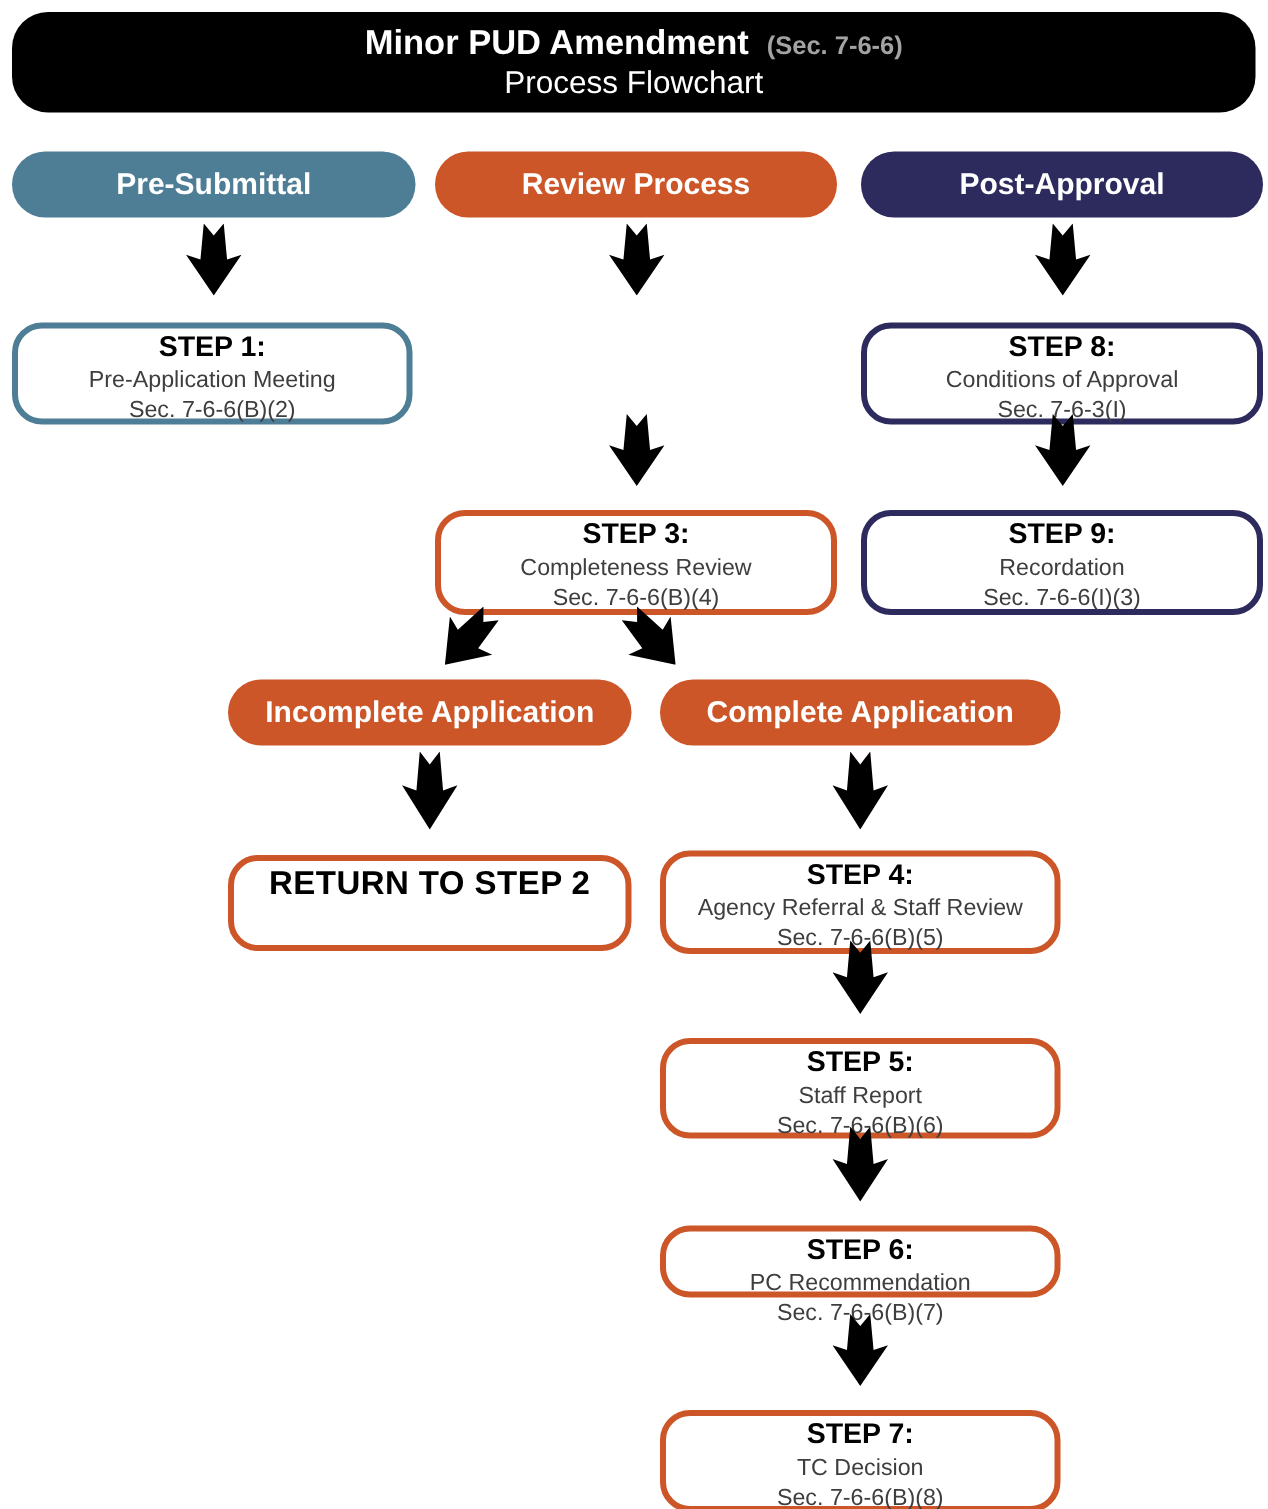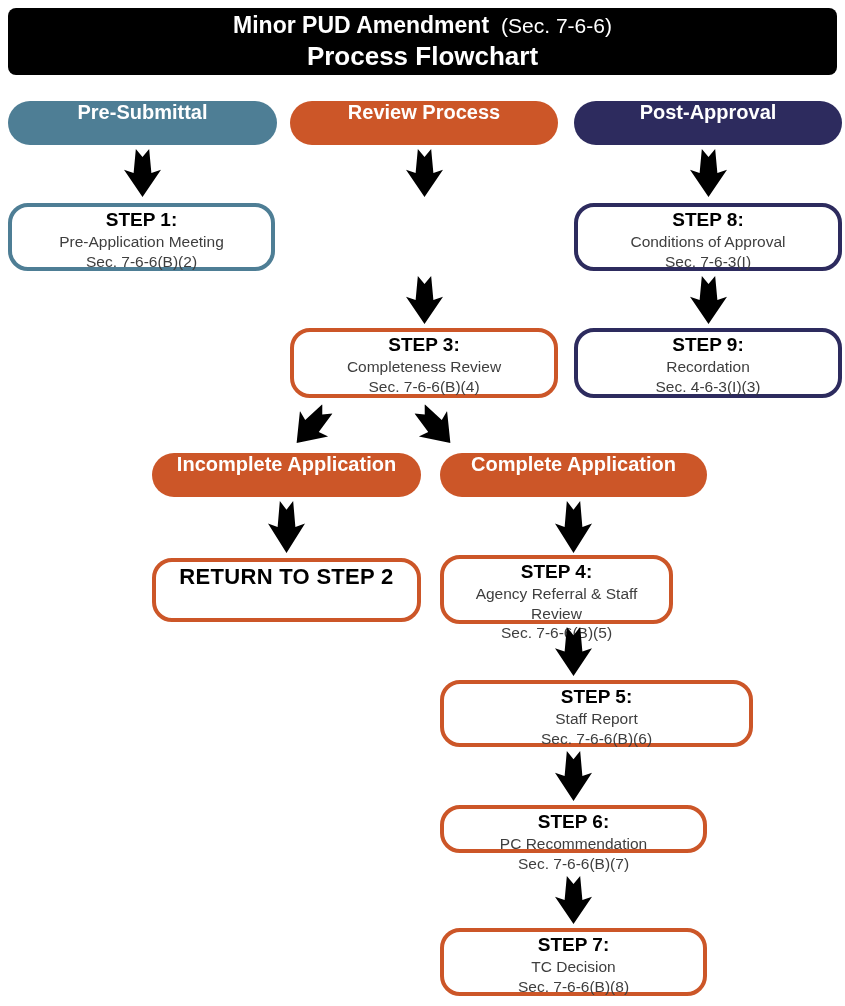--- a/index.html
+++ b/index.html
@@ -19,39 +19,40 @@
     font-family: "Liberation Sans", sans-serif;
     overflow: hidden;
   }
 
   
   .header {
     position: absolute;
     left: 8px; top: 8px;
     width: 829px; height: 67px;
     background: #000000;
-    border-radius: 8px;
+    border-radius: 24px;
     color: #ffffff;
     display: flex;
     flex-direction: column;
     align-items: center;
     justify-content: center;
     line-height: 1.25;
   }
   .header-line1 { display: flex; align-items: baseline; }
   .header-title { font-size: 23px; font-weight: bold; }
-  .header-suffix { font-size: 21px; font-weight: normal; margin-left: 12px; color: #ffffff; }
-  .header-subtitle { font-size: 26px; font-weight: bold; }
+  .header-suffix { font-size: 17px; font-weight: bold; margin-left: 12px; color: #a3a3a3; }
+  .header-subtitle { font-size: 21px; font-weight: normal; }
 
   
   .lane-pill, .branch-pill {
     position: absolute;
     height: 44px;
     border-radius: 22px;
     display: flex;
+    align-items: center;
     justify-content: center;
     color: #ffffff;
     font-weight: bold;
     font-size: 20px;
   }
   .lane-pre     { left: 8px;   top: 101px; width: 269px; background: var(--teal); }
   .lane-review  { left: 290px; top: 101px; width: 268px; background: var(--orange); }
   .lane-post    { left: 574px; top: 101px; width: 268px; background: var(--navy); }
 
   .branch-incomplete { left: 152px; top: 453px; width: 269px; background: var(--orange); }
@@ -62,36 +63,37 @@
     position: absolute;
     background: #ffffff;
     border: 4px solid;
     border-radius: 20px;
     display: flex;
     flex-direction: column;
     align-items: center;
     justify-content: flex-start;
     text-align: center;
     padding: 2px 6px;
+    margin-top: 12px;
   }
   .b-teal   { border-color: var(--teal); }
   .b-orange { border-color: var(--orange); }
   .b-navy   { border-color: var(--navy); }
 
   .step-title { font-size: 19px; font-weight: bold; color: #000000; line-height: 1.2; }
   .step-line  { font-size: 15.5px; color: var(--body-text); line-height: 1.28; }
 
   .pos-step1  { left: 8px;   top: 203px; width: 267px; height: 68px; }
   .pos-step2  { left: 290px; top: 203px; width: 268px; height: 68px; }
   .pos-step8  { left: 574px; top: 203px; width: 268px; height: 68px; }
   .pos-step3  { left: 290px; top: 328px; width: 268px; height: 70px; }
   .pos-step9  { left: 574px; top: 328px; width: 268px; height: 70px; }
   .pos-return { left: 152px; top: 558px; width: 269px; height: 64px; }
-  .pos-step4  { left: 440px; top: 555px; width: 233px; height: 69px; }
-  .pos-step5  { left: 440px; top: 680px; width: 313px; height: 67px; }
+  .pos-step4  { left: 440px; top: 555px; width: 267px; height: 69px; }
+  .pos-step5  { left: 440px; top: 680px; width: 267px; height: 67px; }
   .pos-step6  { left: 440px; top: 805px; width: 267px; height: 48px; }
   .pos-step7  { left: 440px; top: 928px; width: 267px; height: 68px; }
 
   .return-label { font-size: 22px; font-weight: bold; color: #000000; letter-spacing: 0.3px; }
 
   
   .arrow { position: absolute; }
   .arrow svg { display: block; width: 100%; height: 100%; }
   .arrow polygon { fill: var(--arrow); }
 
@@ -174,21 +176,21 @@
   </div>
 
   <div class="step-box b-orange pos-step3">
     <div class="step-title">STEP 3:</div>
     <div class="step-line">Completeness Review</div>
     <div class="step-line">Sec. 7-6-6(B)(4)</div>
   </div>
   <div class="step-box b-navy pos-step9">
     <div class="step-title">STEP 9:</div>
     <div class="step-line">Recordation</div>
-    <div class="step-line">Sec. 4-6-3(I)(3)</div>
+    <div class="step-line">Sec. 7-6-6(I)(3)</div>
   </div>
 
   <div class="arrow arr-diag-left">
     <svg viewBox="0 0 100 120" preserveAspectRatio="none">
         <polygon points="32,0 50,20 68,0 74,60 100,52 50,120 0,52 26,60"></polygon>
       </svg>
   </div>
   <div class="arrow arr-diag-right">
     <svg viewBox="0 0 100 120" preserveAspectRatio="none">
         <polygon points="32,0 50,20 68,0 74,60 100,52 50,120 0,52 26,60"></polygon>

